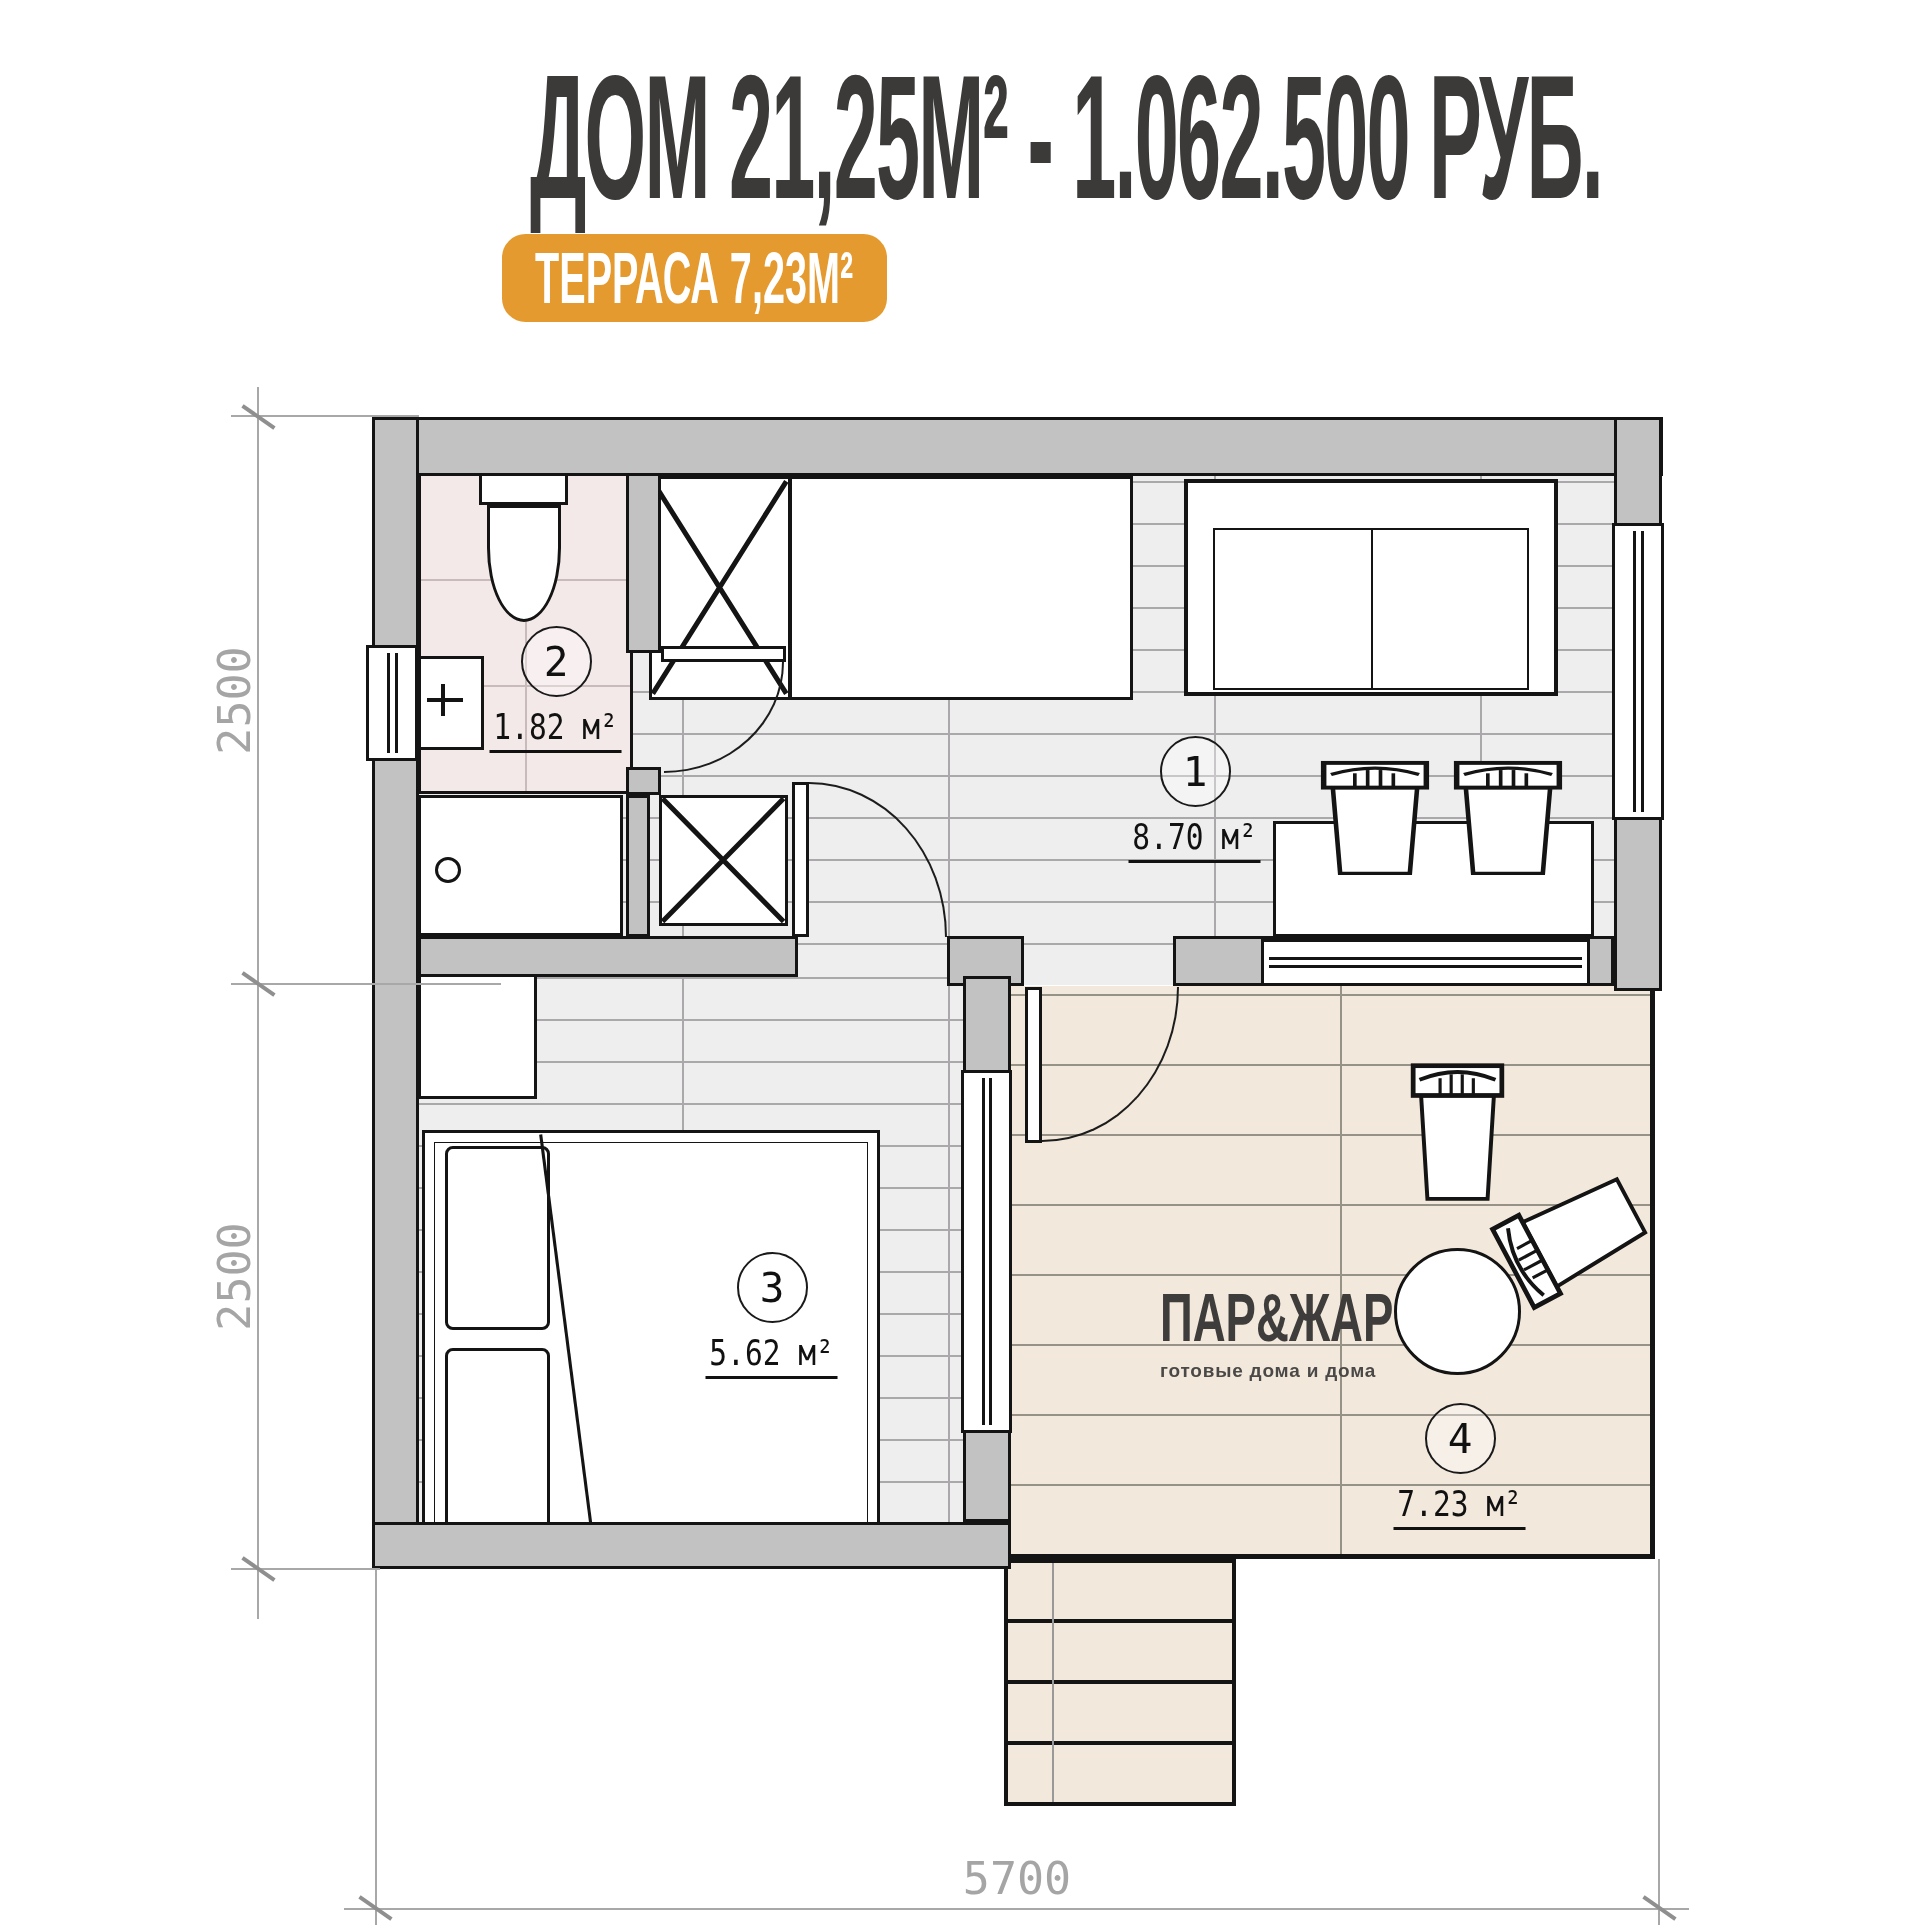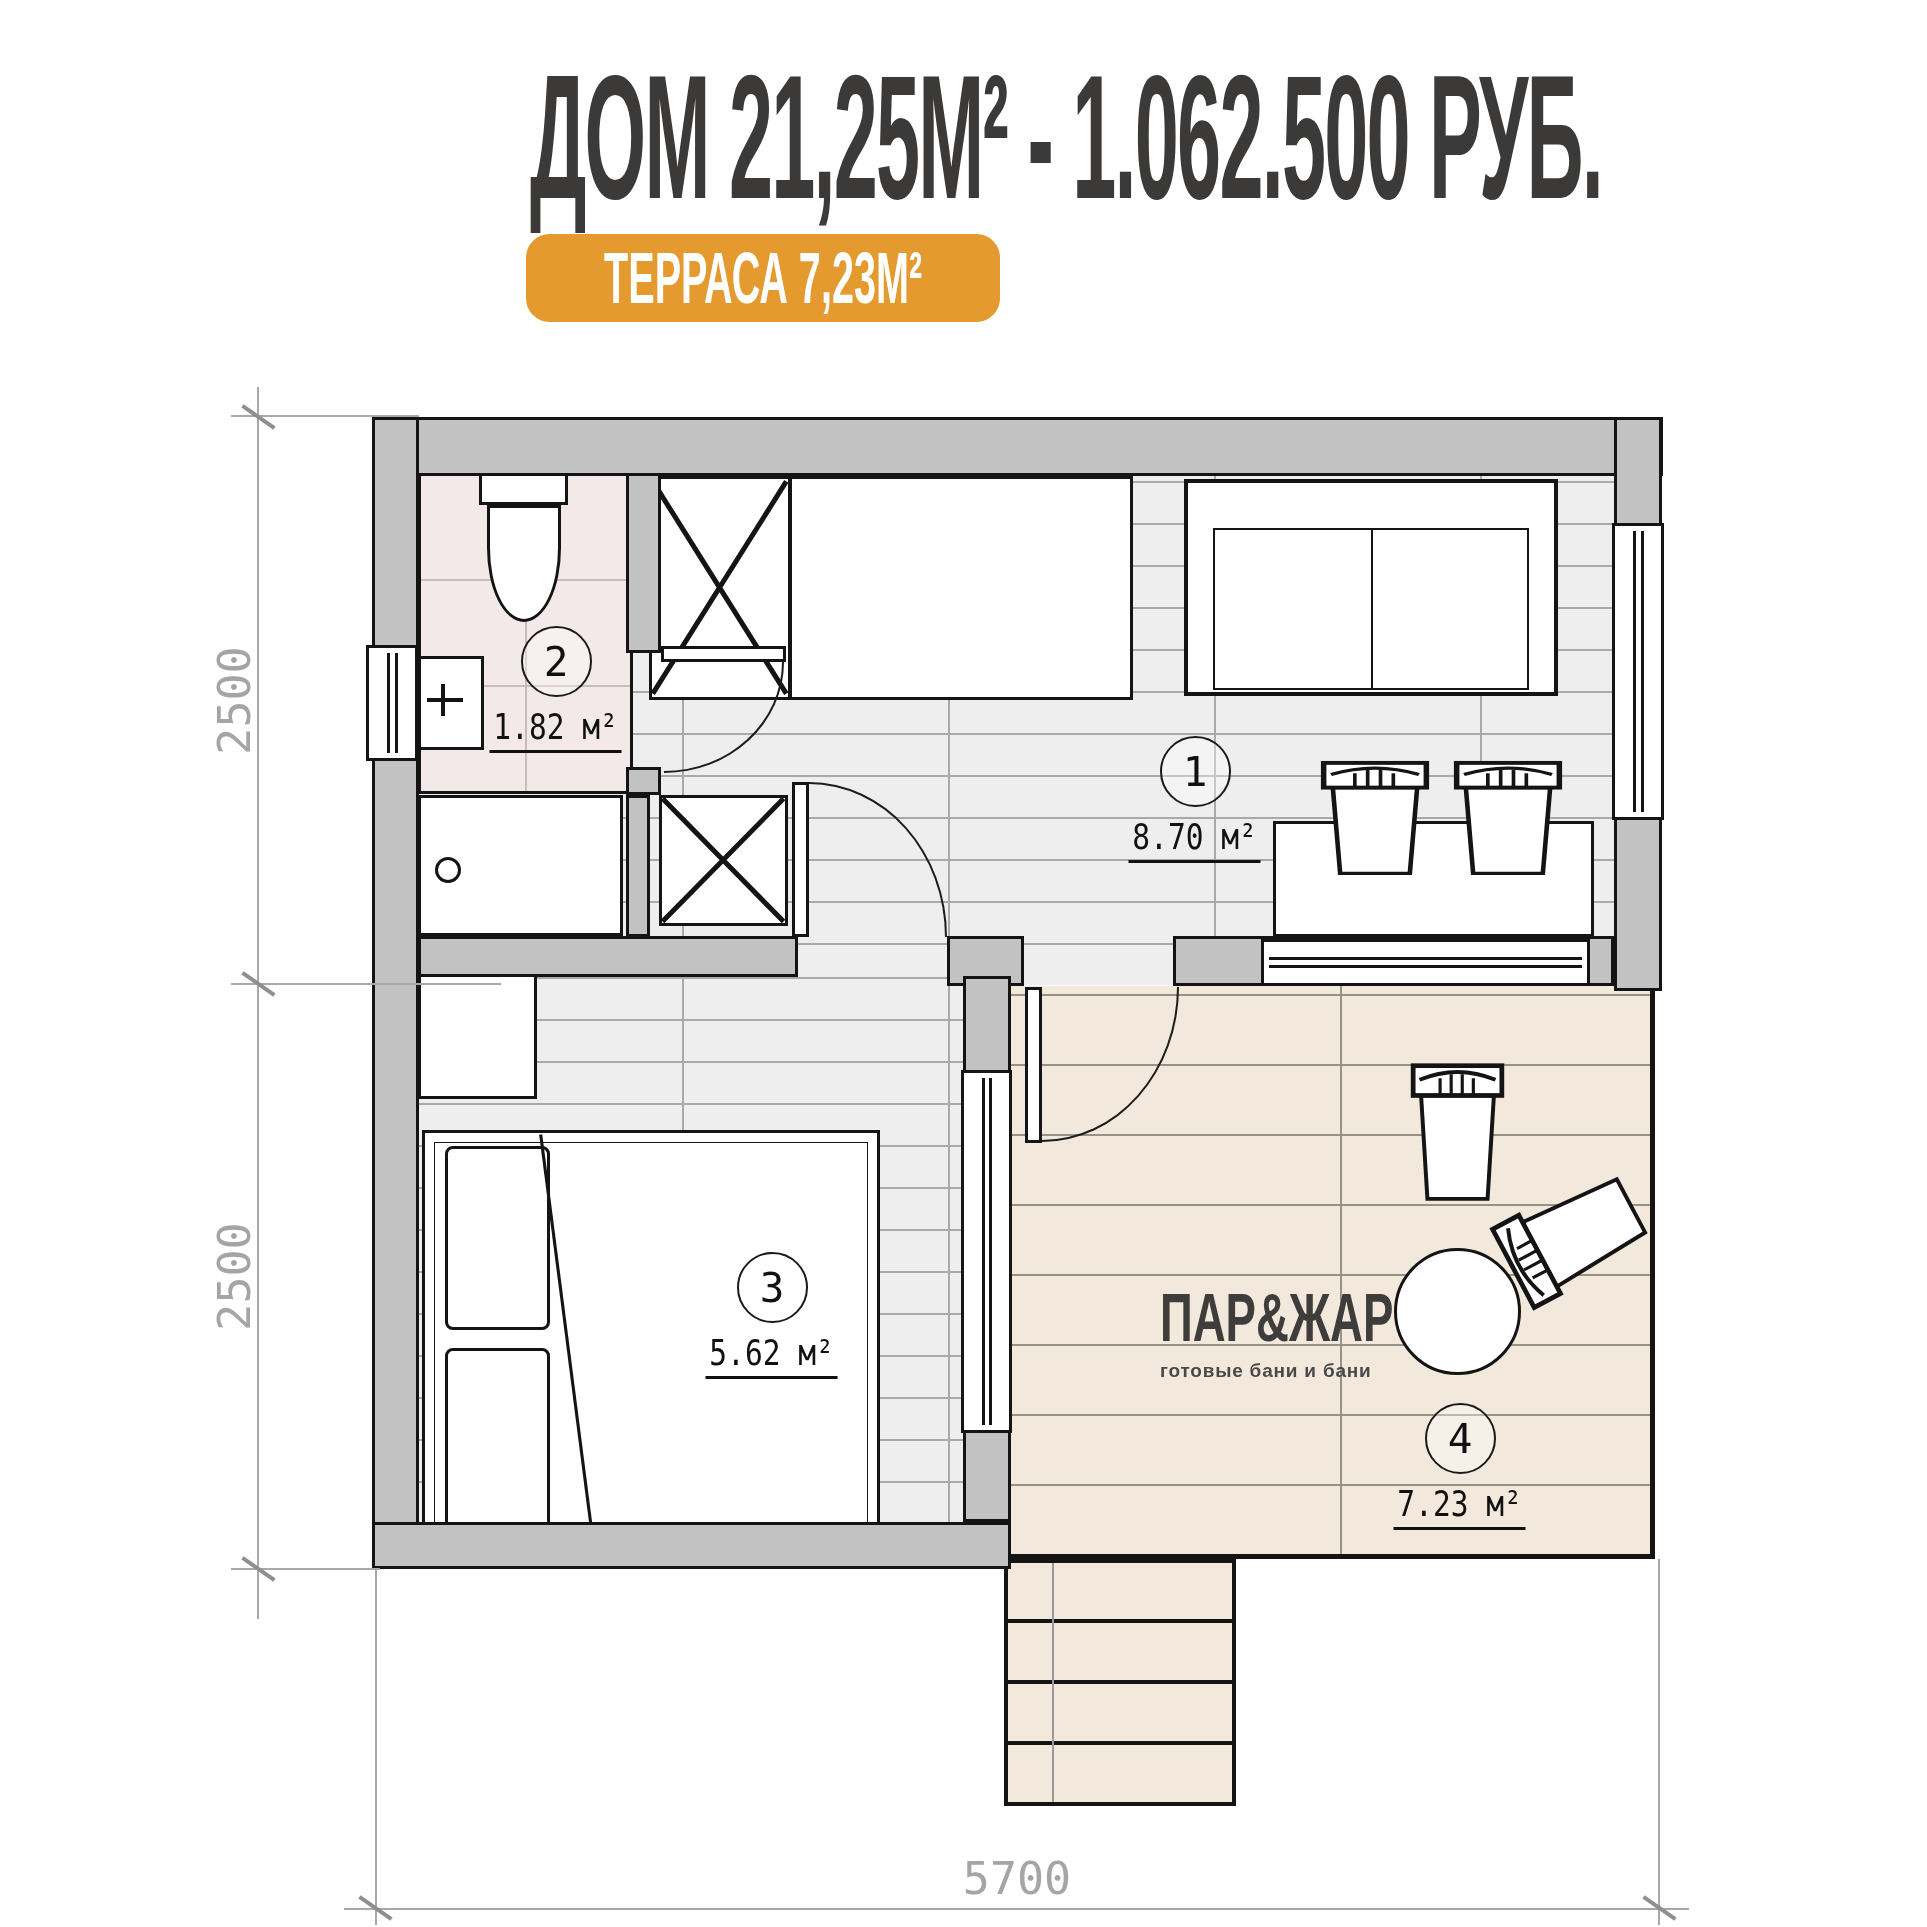--- a/index.html
+++ b/index.html
@@ -62,21 +62,21 @@
   .logo .tag{font-size:19px;font-weight:700;letter-spacing:0.8px;white-space:nowrap;margin-top:7.8px;color:#4A4948;}
 
   .z1{z-index:1}.z2{z-index:5}.z3{z-index:10}.z4{z-index:20}.z5{z-index:40}
 </style>
 </head>
 <body>
 
 <div id="canvas">
 
   <div class="abs title">ДОМ 21,25М² - 1.062.500 РУБ.</div>
-  <div class="abs badge" style="left:526px;top:234px;width:474px;height:88px;">
+  <div class="abs badge" style="left:502px;top:234px;width:385px;height:88px;">
     <span>ТЕРРАСА 7,23М²</span>
   </div>
 
   <div class="abs floor-wood z1" style="left:418px;top:473px;width:1197px;height:512px;"></div>
   <div class="abs floor-wood z1" style="left:418px;top:964px;width:545px;height:559px;"></div>
   <div class="abs floor-terrace z1" style="left:1011px;top:986px;width:644px;height:573px;border-right:5.5px solid #141414;border-bottom:5.5px solid #141414;"></div>
   <div class="abs floor-bath z1" style="left:418px;top:473px;width:215px;height:321px;"></div>
   <div class="abs furn z2" style="left:418px;top:795px;width:205px;height:141px;">
     <div class="drain" style="left:14px;top:59px;"></div>
   </div>
@@ -195,21 +195,21 @@
     <div class="circ">3</div>
     <div class="area">5.62 м²</div>
   </div>
   <div class="abs rlabel" style="left:1362px;top:1403px;">
     <div class="circ">4</div>
     <div class="area">7.23 м²</div>
   </div>
 
   <div class="abs logo" style="left:1124px;top:1283px;margin-left:36px;">
     <div class="brand">ПАР&amp;ЖАР</div>
-    <div class="tag">готовые бани и бани</div>
+    <div class="tag">готовые дома и дома</div>
   </div>
 
   <div class="abs dimline z5" style="left:257px;top:387px;width:2.3px;height:1232px;"></div>
   <div class="abs dimline z5" style="left:344px;top:1908px;width:1345px;height:2.3px;"></div>
   <div class="abs dimline z5" style="left:231px;top:415px;width:188px;height:1.6px;"></div>
   <div class="abs dimline z5" style="left:231px;top:983px;width:270px;height:1.6px;"></div>
   <div class="abs dimline z5" style="left:231px;top:1568px;width:149px;height:1.6px;"></div>
   <div class="abs dimline z5" style="left:375px;top:1569px;width:1.6px;height:356px;"></div>
   <div class="abs dimline z5" style="left:1658px;top:1559px;width:1.6px;height:366px;"></div>
   <div class="abs tick z5" style="left:239px;top:415px;"></div>

